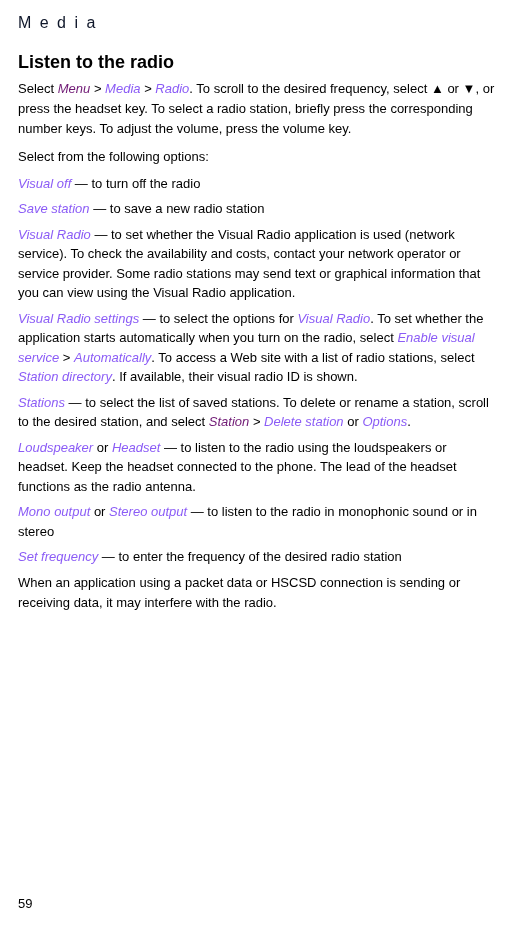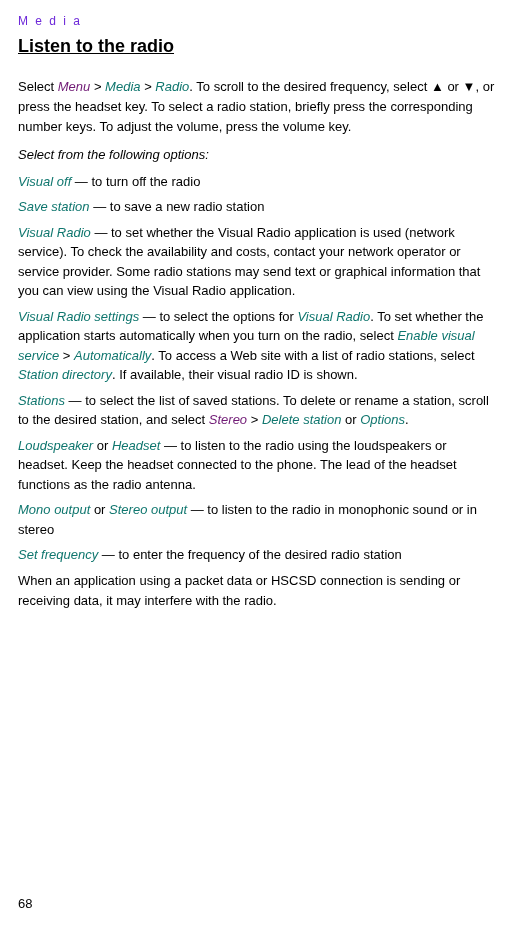--- a/index.html
+++ b/index.html
@@ -13,49 +13,47 @@
       background: #ffffff;
       font-family: Arial, Helvetica, sans-serif;
       font-size: 13px;
       color: #000000;
       position: relative;
     }
     .page-container {
       padding: 10px 18px 40px 18px;
     }
     .header-label {
-      font-size: 12px;
-      color: #6d28d9;
+      font-size: 16px;
+      color: #0f172a;
       letter-spacing: 2px;
-      margin-bottom: 8px;
+      margin-bottom: 20px;
       margin-top: 4px;
     }
     .page-title {
       font-size: 18px;
       font-weight: bold;
-      text-decoration: underline;
-      margin-bottom: 20px;
+      margin-bottom: 6px;
     }
     .body-text {
       font-size: 13px;
       line-height: 1.55;
       color: #000000;
       margin-bottom: 8px;
     }
     .link-green {
-      color: #0f766e;
+      color: #8b5cf6;
       font-style: italic;
     }
     .link-blue {
       color: #701a75;
       font-style: italic;
     }
     .options-label {
       margin-bottom: 6px;
-      font-style: italic;
     }
     .option-item {
       margin-bottom: 6px;
       line-height: 1.5;
     }
     .page-number {
       position: absolute;
       bottom: 14px;
       left: 18px;
       font-size: 13px;
@@ -86,32 +84,32 @@
 
   <p class="body-text option-item">
     <span class="link-green"><em>Visual Radio</em></span> — to set whether the Visual Radio application is used (network service). To check the availability and costs, contact your network operator or service provider. Some radio stations may send text or graphical information that you can view using the Visual Radio application.
   </p>
 
   <p class="body-text option-item">
     <span class="link-green"><em>Visual Radio settings</em></span> — to select the options for <span class="link-green"><em>Visual Radio</em></span>. To set whether the application starts automatically when you turn on the radio, select <span class="link-green"><em>Enable visual service</em></span> &gt; <span class="link-green"><em>Automatically</em></span>. To access a Web site with a list of radio stations, select <span class="link-green"><em>Station directory</em></span>. If available, their visual radio ID is shown.
   </p>
 
   <p class="body-text option-item">
-    <span class="link-green"><em>Stations</em></span> — to select the list of saved stations. To delete or rename a station, scroll to the desired station, and select <span class="link-blue"><em>Stereo</em></span> &gt; <span class="link-green"><em>Delete station</em></span> or <span class="link-green"><em>Options</em></span>.
+    <span class="link-green"><em>Stations</em></span> — to select the list of saved stations. To delete or rename a station, scroll to the desired station, and select <span class="link-blue"><em>Station</em></span> &gt; <span class="link-green"><em>Delete station</em></span> or <span class="link-green"><em>Options</em></span>.
   </p>
 
   <p class="body-text option-item">
     <span class="link-green"><em>Loudspeaker</em></span> or <span class="link-green"><em>Headset</em></span> — to listen to the radio using the loudspeakers or headset. Keep the headset connected to the phone. The lead of the headset functions as the radio antenna.
   </p>
 
   <p class="body-text option-item">
     <span class="link-green"><em>Mono output</em></span> or <span class="link-green"><em>Stereo output</em></span> — to listen to the radio in monophonic sound or in stereo
   </p>
 
   <p class="body-text option-item">
     <span class="link-green"><em>Set frequency</em></span> — to enter the frequency of the desired radio station
   </p>
 
 
   <p class="body-text">When an application using a packet data or HSCSD connection is sending or receiving data, it may interfere with the radio.</p>
 </div>
 
-<div class="page-number">68</div>
+<div class="page-number">59</div>
 
 </body></html>

